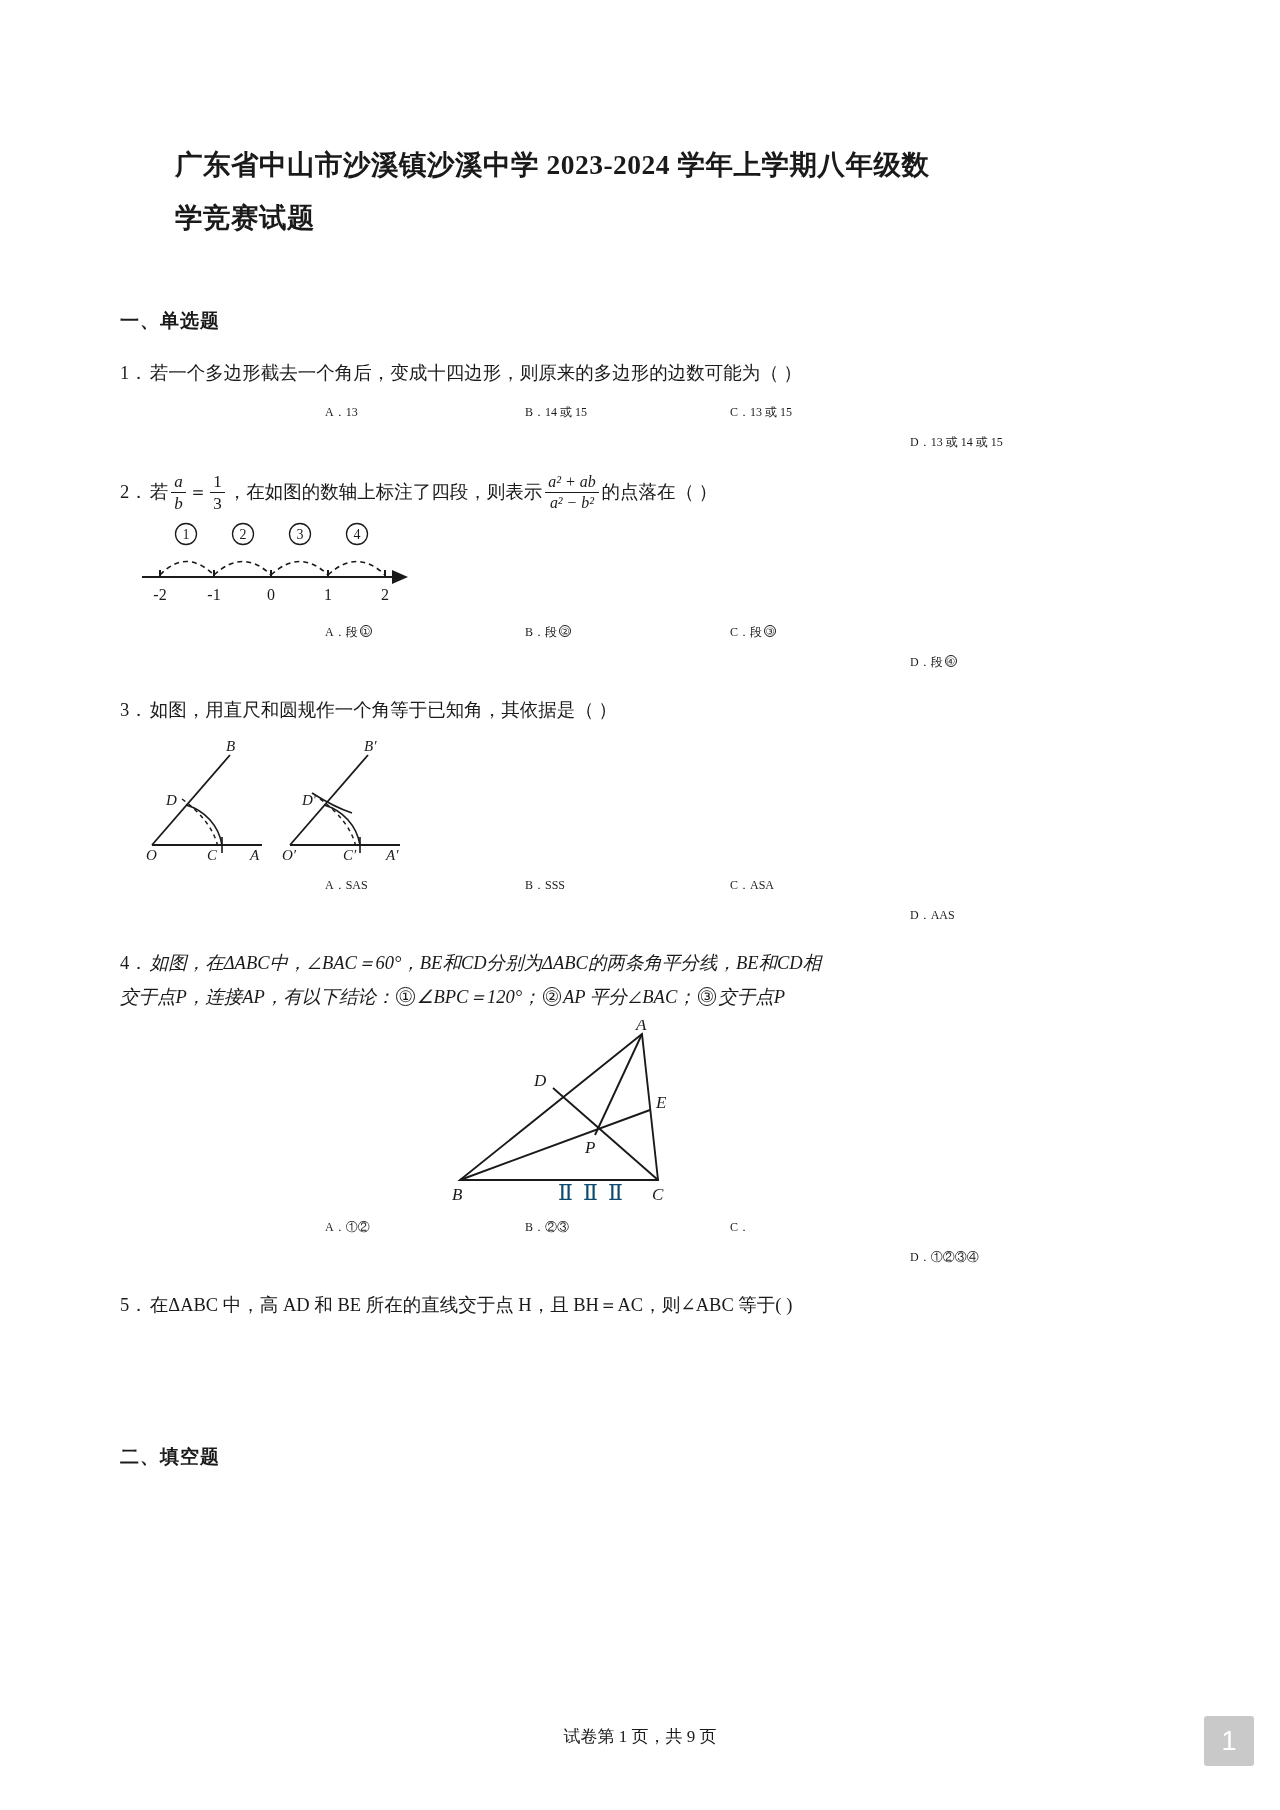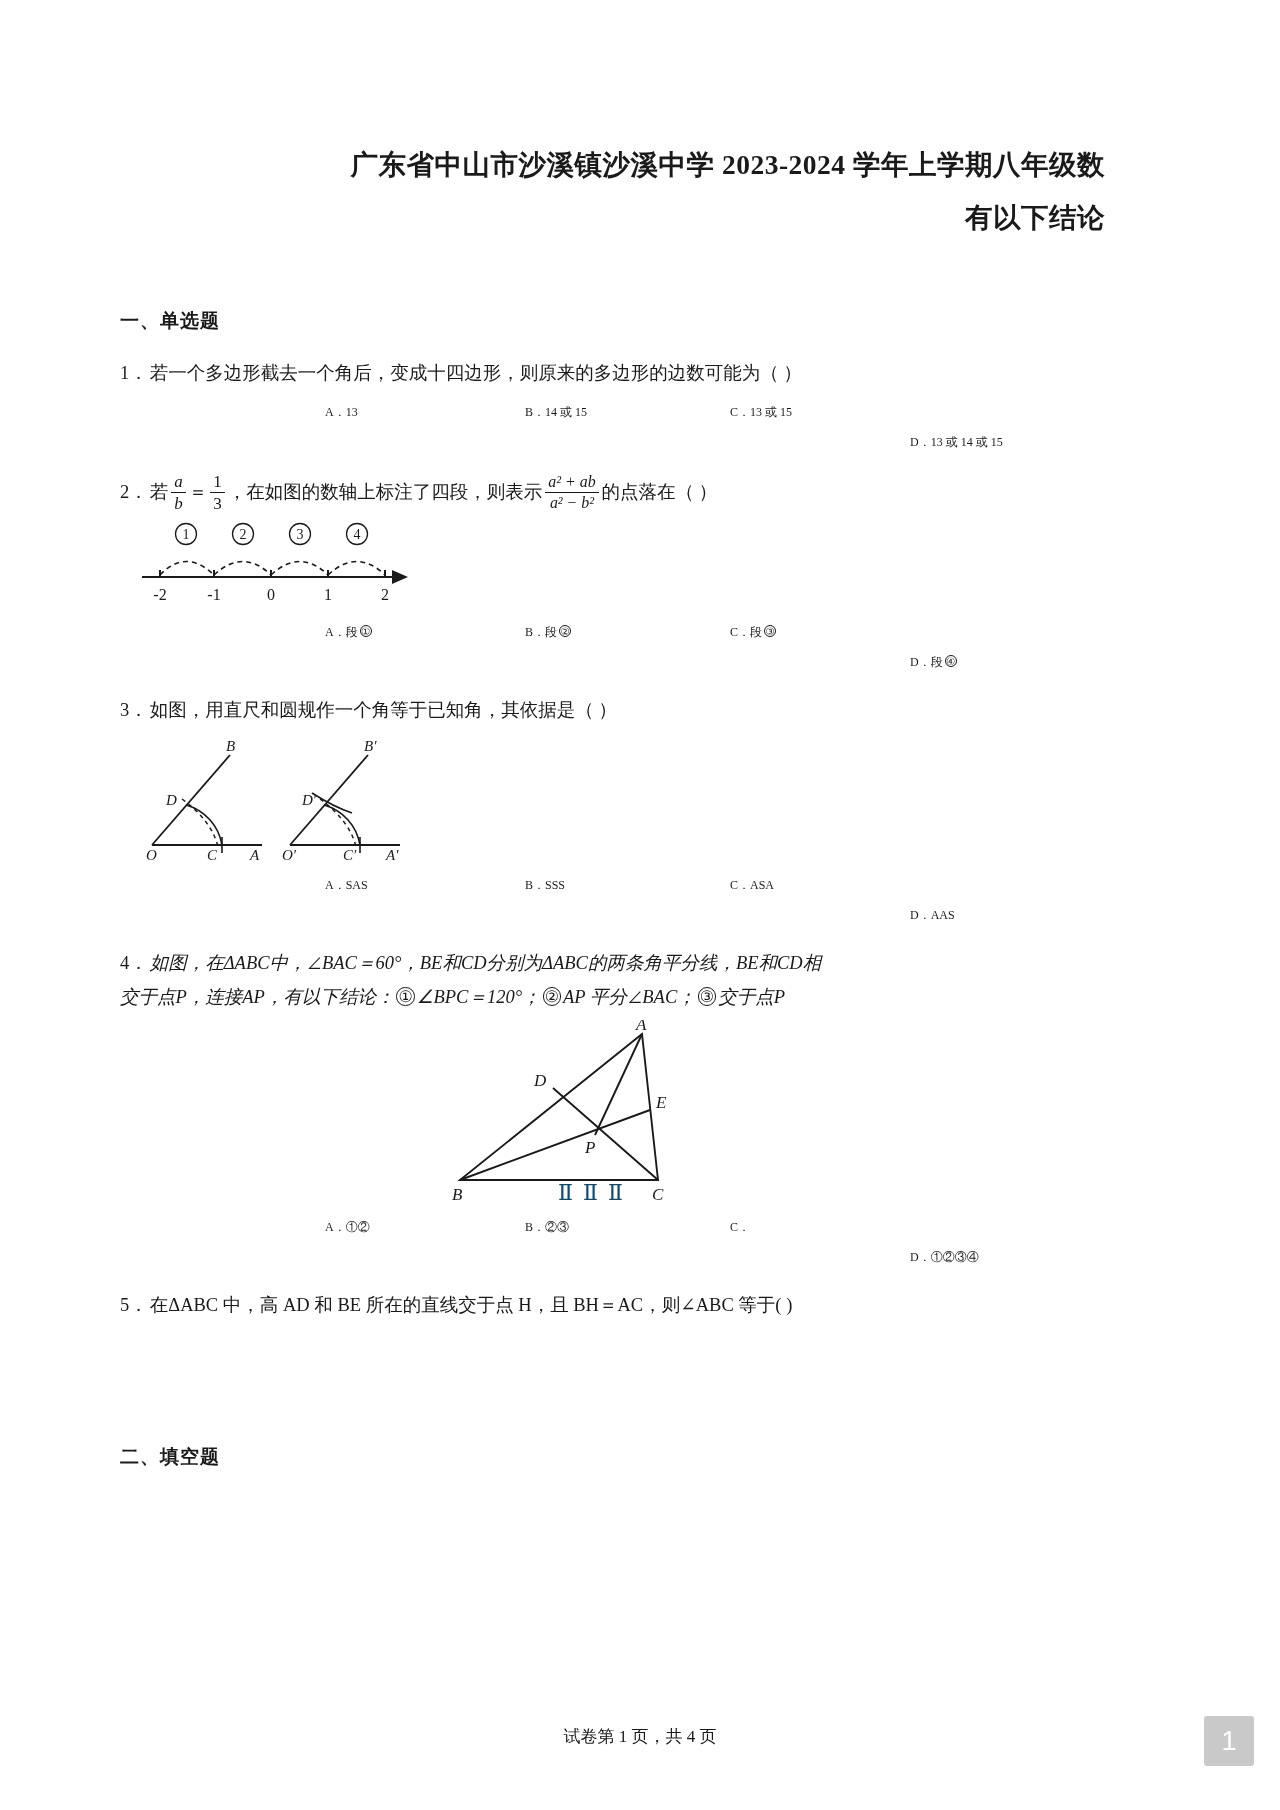--- a/index.html
+++ b/index.html
@@ -24,21 +24,21 @@
   }
 
   
   .doc-title {
     margin: 0;
     padding: 138px 175px 0 175px;
     font-family: "Liberation Serif", "DejaVu Serif", serif;
     font-weight: bold;
     font-size: 27.5px;
     line-height: 53px;
-    text-align: right;
+    text-align: left;
     letter-spacing: 0.5px;
   }
 
   
   .content {
     padding: 0 170px 0 120px;
   }
   .section-heading {
     font-weight: bold;
     font-size: 19px;
@@ -156,21 +156,21 @@
 
   .spacer-sec { height: 58px; }
 </style>
 </head>
 <body>
 
 <div class="page">
 
   <h1 class="doc-title">
     <span>广东省中山市沙溪镇沙溪中学 2023-2024 学年上学期八年级数</span><br>
-    <span>有以下结论</span>
+    <span>学竞赛试题</span>
   </h1>
 
   <div class="content">
 
     <div class="section-heading">一、单选题</div>
 
     <div class="q">
       <span class="q-stem"><span class="q-num">1．</span><span>若一个多边形截去一个角后，变成十四边形，则原来的多边形的边数可能为（    ）</span></span>
     </div>
     <div class="opts">
@@ -324,16 +324,16 @@
     </div>
 
     <div class="spacer-sec"></div>
 
     <div class="section-heading">二、填空题</div>
 
   </div>
 
   <div class="faint-marks">ⅡⅡⅡ</div>
 
-  <div class="footer">试卷第 1 页，共 4 页</div>
+  <div class="footer">试卷第 1 页，共 9 页</div>
   <div class="page-badge">1</div>
 
 </div>
 
 </body></html>

